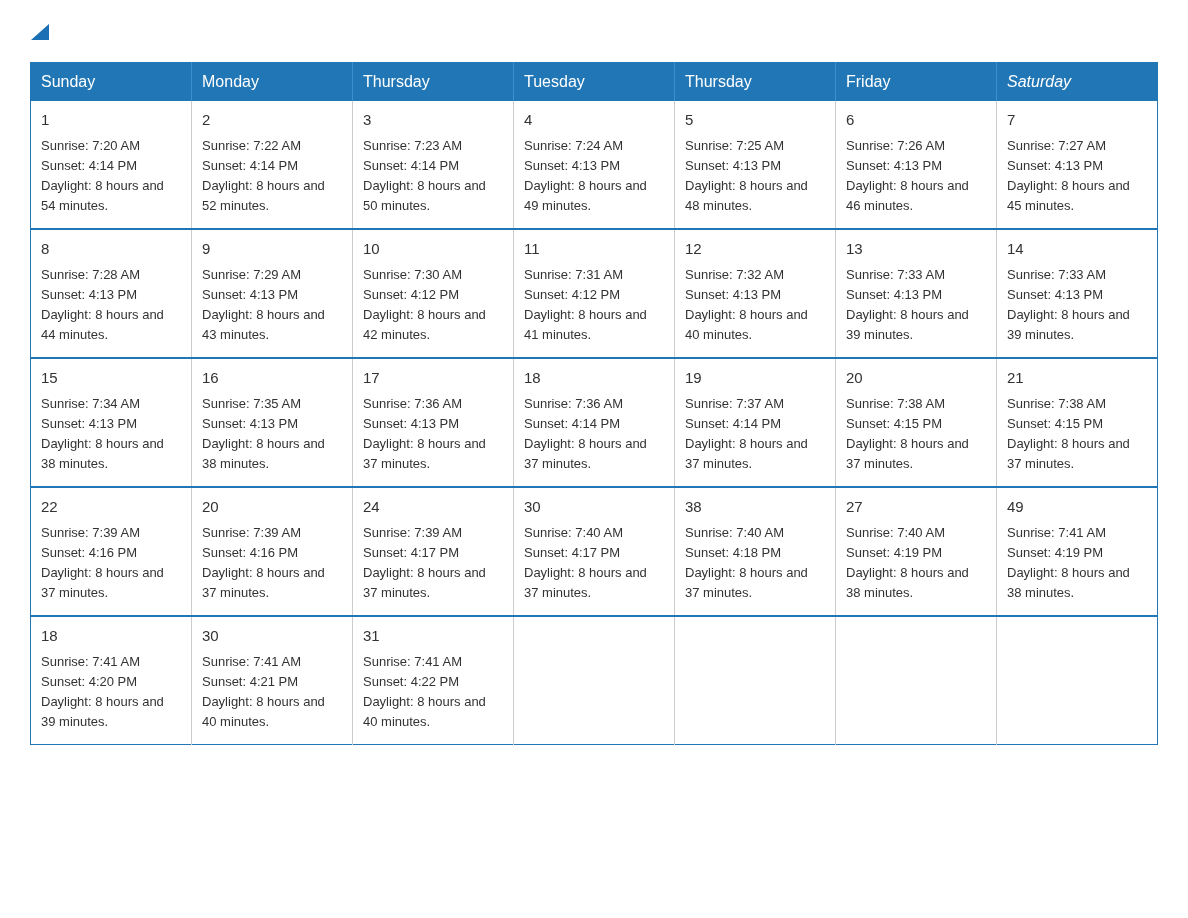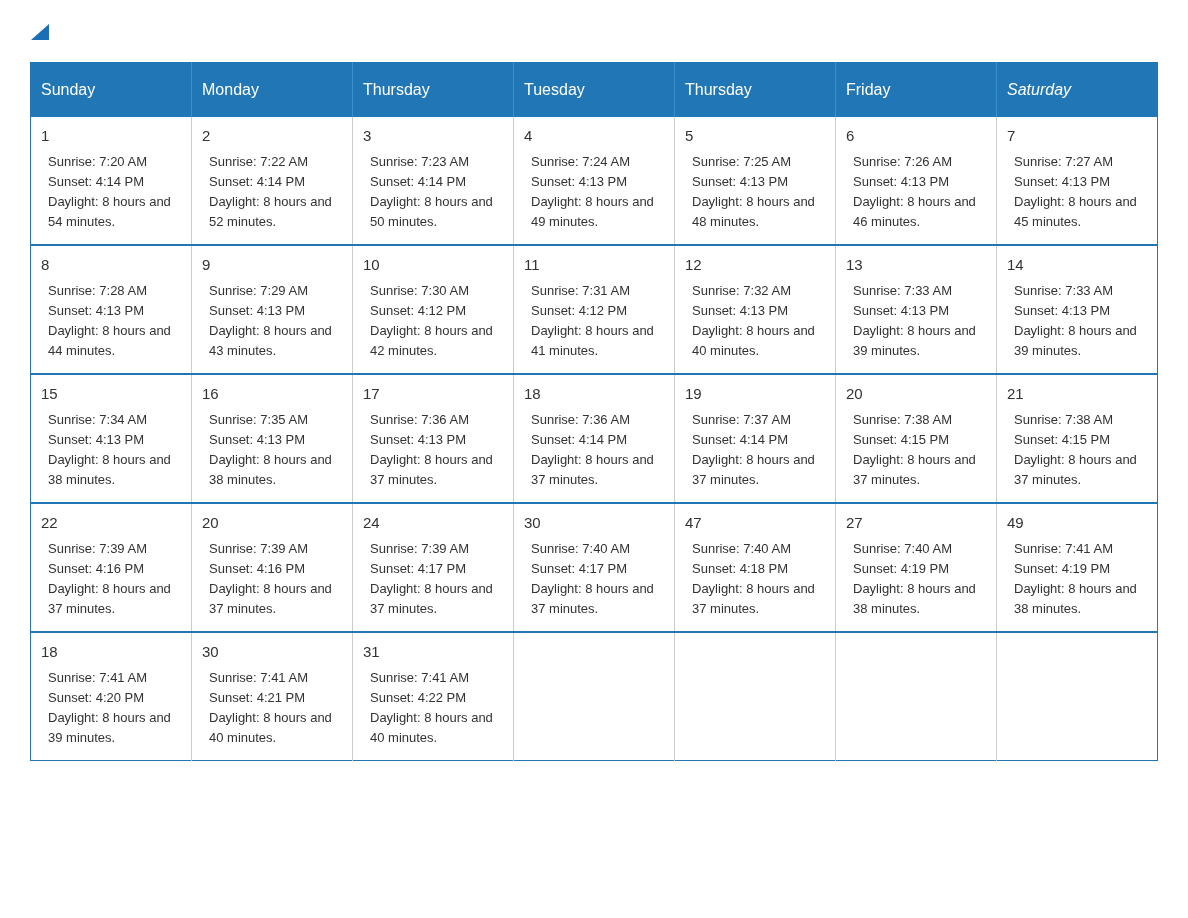--- a/index.html
+++ b/index.html
@@ -36,21 +36,21 @@
       margin-top: 4px;
     }
     .calendar-table {
       width: 100%;
       border-collapse: collapse;
       border: 1px solid #2176b5;
     }
     .calendar-table th {
       background-color: #2176b5;
       color: #fff;
-      padding: 18px 10px;
+      padding: 10px 10px;
       font-size: 16px;
       font-weight: normal;
       text-align: left;
       border-right: 1px solid #3a8fd1;
     }
     .calendar-table th:last-child {
       border-right: none;
       font-style: italic;
     }
     .calendar-table td {
@@ -71,21 +71,20 @@
     }
     .day-number {
       font-size: 15px;
       font-weight: normal;
       margin-bottom: 4px;
       display: block;
     }
     .day-info {
       font-size: 13px;
       line-height: 1.55;
-      margin-left: 7px;
     }
     .empty-cell {
       background: #fff;
     }
   </style>
 </head>
 <body>
 
 <div class="header">
   <div class="logo">
@@ -222,21 +221,21 @@
         </td>
         <td>
           <span class="day-number">24</span>
           <div class="day-info">Sunrise: 7:39 AM<br>Sunset: 4:17 PM<br>Daylight: 8 hours and 37 minutes.</div>
         </td>
         <td>
           <span class="day-number">30</span>
           <div class="day-info">Sunrise: 7:40 AM<br>Sunset: 4:17 PM<br>Daylight: 8 hours and 37 minutes.</div>
         </td>
         <td>
-          <span class="day-number">47</span>
+          <span class="day-number">38</span>
           <div class="day-info">Sunrise: 7:40 AM<br>Sunset: 4:18 PM<br>Daylight: 8 hours and 37 minutes.</div>
         </td>
         <td>
           <span class="day-number">27</span>
           <div class="day-info">Sunrise: 7:40 AM<br>Sunset: 4:19 PM<br>Daylight: 8 hours and 38 minutes.</div>
         </td>
         <td>
           <span class="day-number">49</span>
           <div class="day-info">Sunrise: 7:41 AM<br>Sunset: 4:19 PM<br>Daylight: 8 hours and 38 minutes.</div>
         </td>

